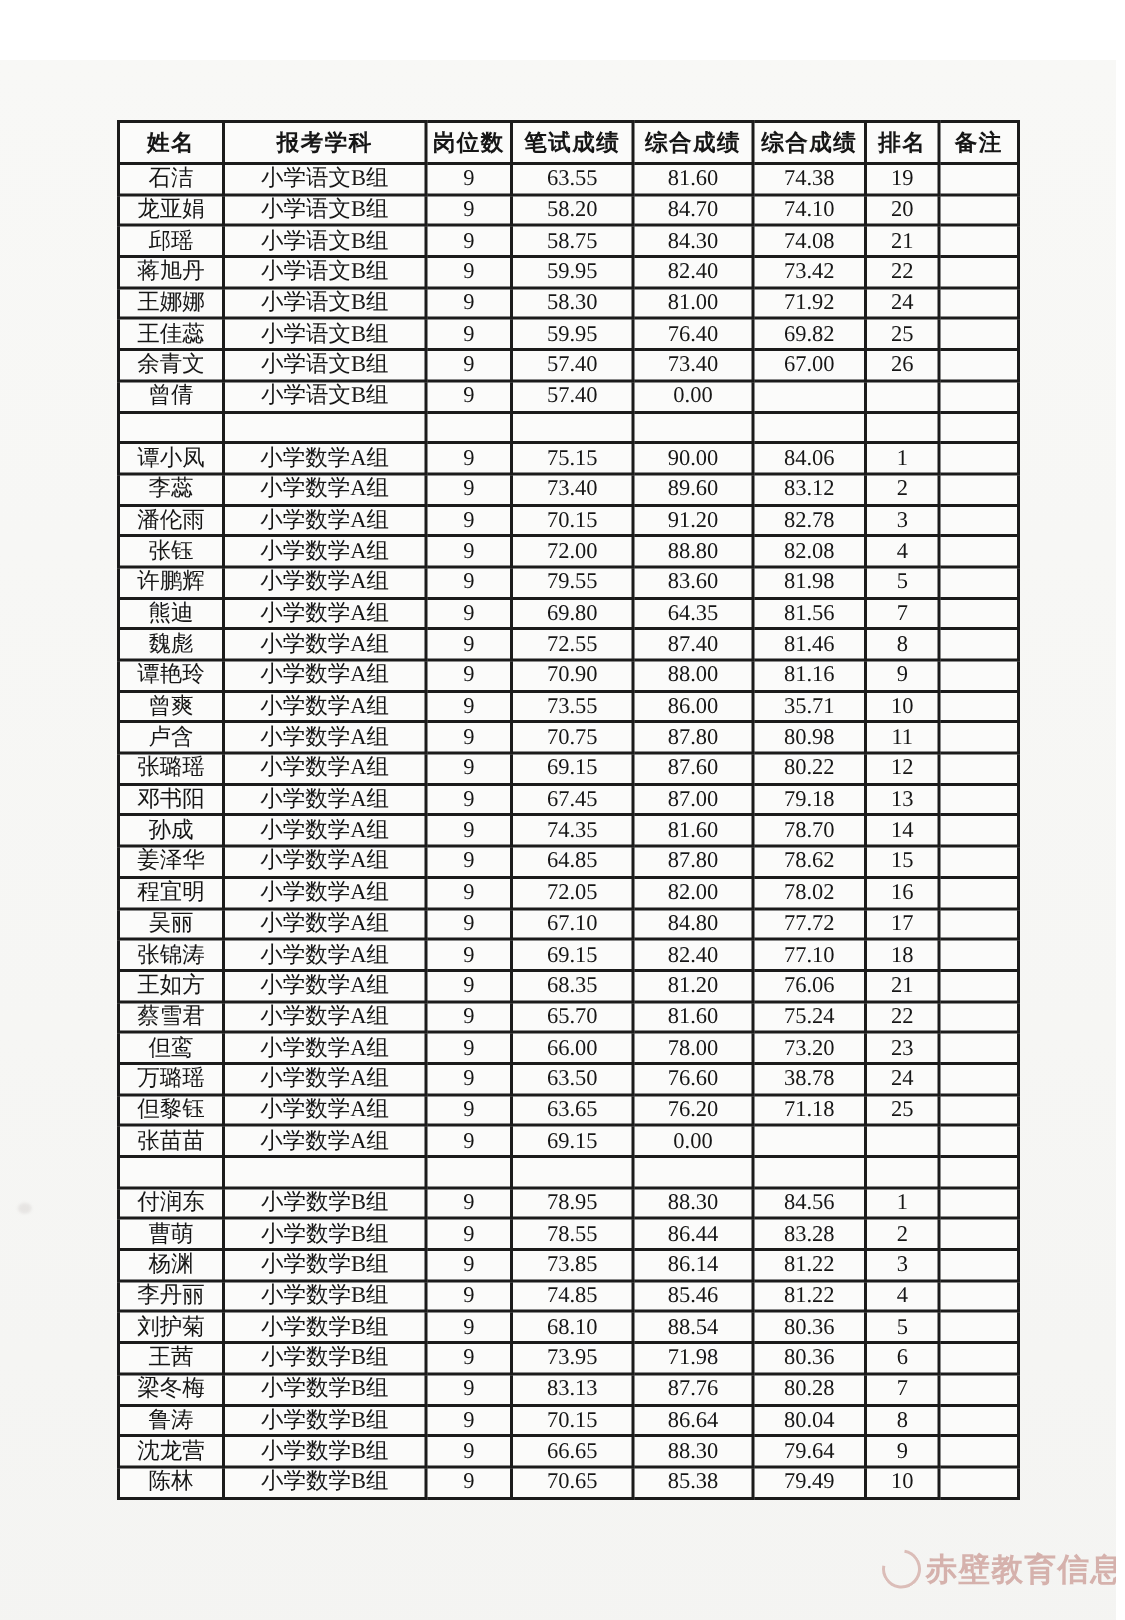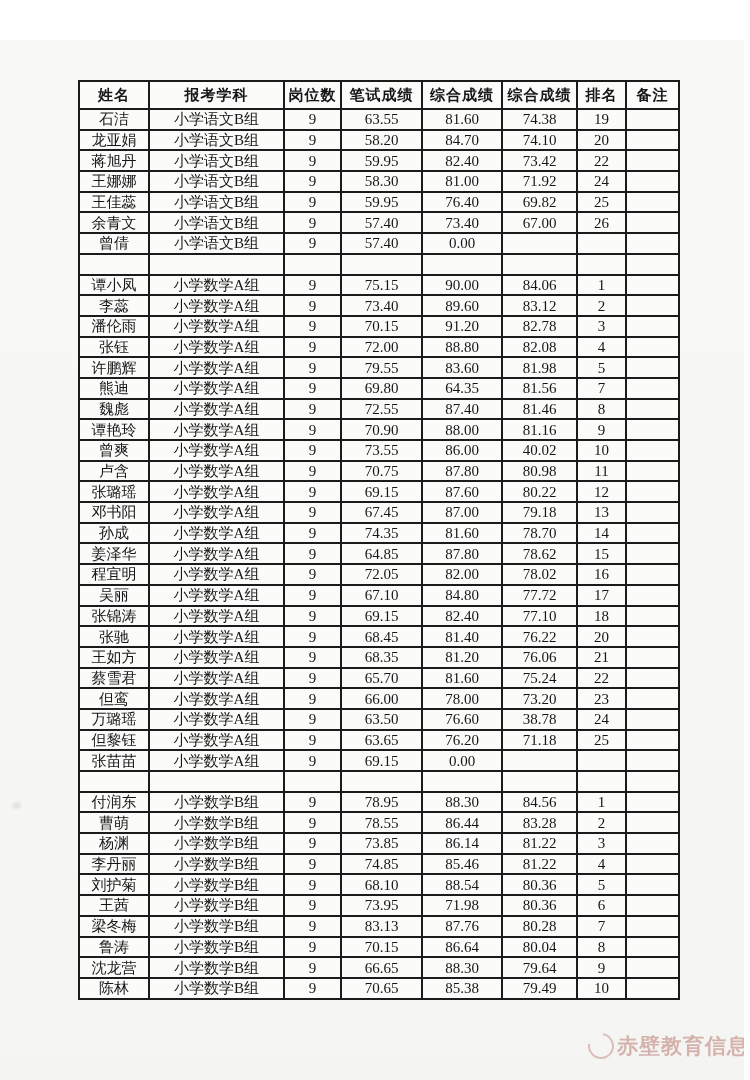--- a/index.html
+++ b/index.html
@@ -128,20 +128,30 @@
           <td>龙亚娟</td>
           <td>小学语文B组</td>
           <td>9</td>
           <td>58.20</td>
           <td>84.70</td>
           <td>74.10</td>
           <td>20</td>
           <td></td>
         </tr>
         <tr>
+          <td>邱瑶</td>
+          <td>小学语文B组</td>
+          <td>9</td>
+          <td>58.75</td>
+          <td>84.30</td>
+          <td>74.08</td>
+          <td>21</td>
+          <td></td>
+        </tr>
+        <tr>
           <td>蒋旭丹</td>
           <td>小学语文B组</td>
           <td>9</td>
           <td>59.95</td>
           <td>82.40</td>
           <td>73.42</td>
           <td>22</td>
           <td></td>
         </tr>
         <tr>
@@ -273,21 +283,21 @@
           <td>81.16</td>
           <td>9</td>
           <td></td>
         </tr>
         <tr>
           <td>曾爽</td>
           <td>小学数学A组</td>
           <td>9</td>
           <td>73.55</td>
           <td>86.00</td>
-          <td>40.02</td>
+          <td>35.71</td>
           <td>10</td>
           <td></td>
         </tr>
         <tr>
           <td>卢含</td>
           <td>小学数学A组</td>
           <td>9</td>
           <td>70.75</td>
           <td>87.80</td>
           <td>80.98</td>
@@ -358,30 +368,20 @@
           <td>张锦涛</td>
           <td>小学数学A组</td>
           <td>9</td>
           <td>69.15</td>
           <td>82.40</td>
           <td>77.10</td>
           <td>18</td>
           <td></td>
         </tr>
         <tr>
-          <td>张驰</td>
-          <td>小学数学A组</td>
-          <td>9</td>
-          <td>68.45</td>
-          <td>81.40</td>
-          <td>76.22</td>
-          <td>20</td>
-          <td></td>
-        </tr>
-        <tr>
           <td>王如方</td>
           <td>小学数学A组</td>
           <td>9</td>
           <td>68.35</td>
           <td>81.20</td>
           <td>76.06</td>
           <td>21</td>
           <td></td>
         </tr>
         <tr>

